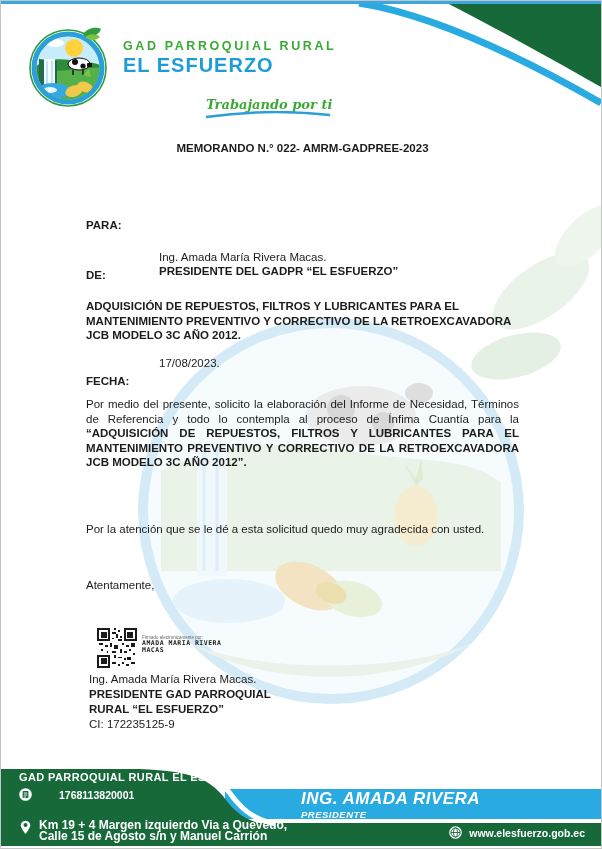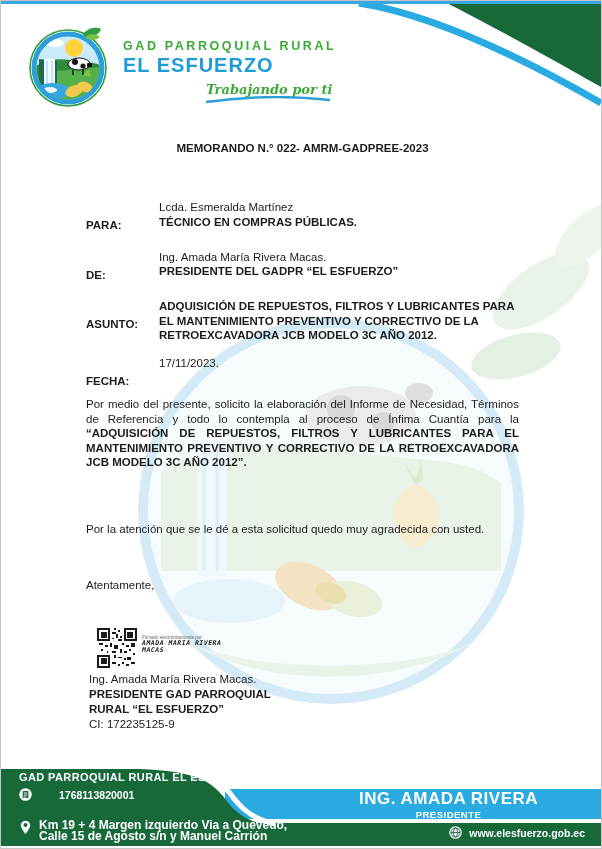--- a/index.html
+++ b/index.html
@@ -10,55 +10,55 @@
   }
   .topline{position:absolute;top:0;left:0;right:0;height:3px;background:#3ba7e0;z-index:3;}
   .corner-svg{position:absolute;top:0;right:0;z-index:2;}
   .watermark{position:absolute;top:0;left:0;z-index:0;pointer-events:none;}
 
   
   .header{position:absolute;left:26px;top:24px;display:flex;gap:12px;z-index:2;}
   .org-text{padding-top:14px;}
   .org1{color:#3aa935;font-weight:bold;font-size:12.5px;letter-spacing:2.6px;}
   .org2{color:#1e9cd7;font-weight:800;font-size:20px;letter-spacing:1px;margin-top:1px;}
-  .tagline-wrap{text-align:right;margin-top:3px;padding-right:4px;}
+  .tagline-wrap{text-align:right;margin-top:18px;padding-right:4px;}
   .tagline{color:#3aa935;font-style:italic;font-weight:bold;font-size:13px;font-family:"DejaVu Serif", serif;}
   .swoosh{display:block;margin-left:auto;margin-top:-2px;}
 
   
   .doc{position:absolute;left:85px;width:433px;z-index:1;font-size:11.5px;line-height:14.5px;}
   .title{top:140px;text-align:center;font-weight:bold;}
   .meta{top:199px;}
   .meta .row{display:flex;}
   .meta .label{width:73px;font-weight:bold;flex:none;margin-top:18px;}
   .meta .val{flex:1;}
   .b{font-weight:bold;}
   .gap17{margin-bottom:17px;}
   .gap13{margin-bottom:13px;}
   .p1{top:396px;text-align:justify;}
   .p2{top:521px;}
   .closing{top:577px;}
 
   
   .qr{position:absolute;left:96px;top:627px;z-index:1;}
-  .stamp-text{position:absolute;left:141px;top:634px;z-index:1;font-style:italic;}
+  .stamp-text{position:absolute;left:141px;top:634px;z-index:1;}
   .stamp-caption{font-size:4.5px;color:#666;}
   .stamp-name{font-family:"DejaVu Sans Mono", monospace;font-size:6.5px;font-weight:bold;letter-spacing:.5px;line-height:7px;}
   .sig-block{position:absolute;left:88px;top:671px;z-index:1;font-size:11.5px;line-height:15px;}
 
   
   .footer-svg{position:absolute;left:0;top:764px;z-index:1;}
   .f-abs{position:absolute;z-index:2;color:#ffffff;}
   .f-org{left:18px;top:770px;font-weight:bold;font-size:11px;letter-spacing:.4px;}
   .f-row{display:flex;align-items:center;gap:7px;font-weight:bold;font-size:10.5px;}
   .f-ruc{left:18px;top:787px;gap:27px;}
   .f-phone{left:18px;top:804px;margin-top:48px;}
   .f-addr{left:18px;top:819px;align-items:flex-start;}
   .f-addr .lines{font-size:12px;line-height:10.5px;font-weight:bold;}
-  .f-president{left:300px;top:788px;width:295px;text-align:center;font-weight:bold;}
+  .f-president{left:300px;top:788px;width:295px;text-align:left;font-style:italic;font-weight:bold;}
   .f-president .nm{font-size:17px;letter-spacing:.5px;}
   .f-president .tl{font-size:9.5px;margin-top:0px;letter-spacing:.5px;}
   .f-web{right:16px;top:825px;}
   .f-web .wtxt{font-size:10.5px;font-weight:bold;}
   .abs{position:absolute;}
 </style>
 </head>
 <body>
 
 <div class="page">
@@ -137,39 +137,34 @@
         </svg>
       </div>
     </div>
   </div>
 
   <div class="doc abs title">MEMORANDO N.° 022- AMRM-GADPREE-2023</div>
 
   <div class="doc abs meta">
     <div class="row gap17">
       <div class="label">PARA:</div>
-      <div class="val">
-        <div>Lcda. Esmeralda Martínez</div>
-        <div class="b">TÉCNICO EN COMPRAS PÚBLICAS.</div>
-      </div>
     </div>
     <div class="row gap17">
       <div class="label">DE:</div>
       <div class="val">
         <div>Ing. Amada María Rivera Macas.</div>
         <div class="b">PRESIDENTE DEL GADPR “EL ESFUERZO”</div>
       </div>
     </div>
     <div class="row gap13">
-      <div class="label">ASUNTO:</div>
       <div class="val b">ADQUISICIÓN DE REPUESTOS, FILTROS Y LUBRICANTES PARA EL MANTENIMIENTO PREVENTIVO Y CORRECTIVO DE LA RETROEXCAVADORA JCB MODELO 3C AÑO 2012.</div>
     </div>
     <div class="row">
       <div class="label">FECHA:</div>
-      <div class="val">17/11/2023.</div>
+      <div class="val">17/08/2023.</div>
     </div>
   </div>
 
   <div class="doc abs p1"><span>Por medio del presente, solicito la elaboración del Informe de Necesidad, Términos de Referencia y todo lo contempla al proceso de Ínfima Cuantía para la </span><span class="b">“ADQUISICIÓN DE REPUESTOS, FILTROS Y LUBRICANTES PARA EL MANTENIMIENTO PREVENTIVO Y CORRECTIVO DE LA RETROEXCAVADORA JCB MODELO 3C AÑO 2012”.</span></div>
 
   <div class="doc abs p2">Por la atención que se le dé a esta solicitud quedo muy agradecida con usted.</div>
 
   <div class="doc abs closing">Atentamente,</div>
 
   <svg class="qr" width="40" height="40" viewBox="0 0 21 21" shape-rendering="crispEdges">

